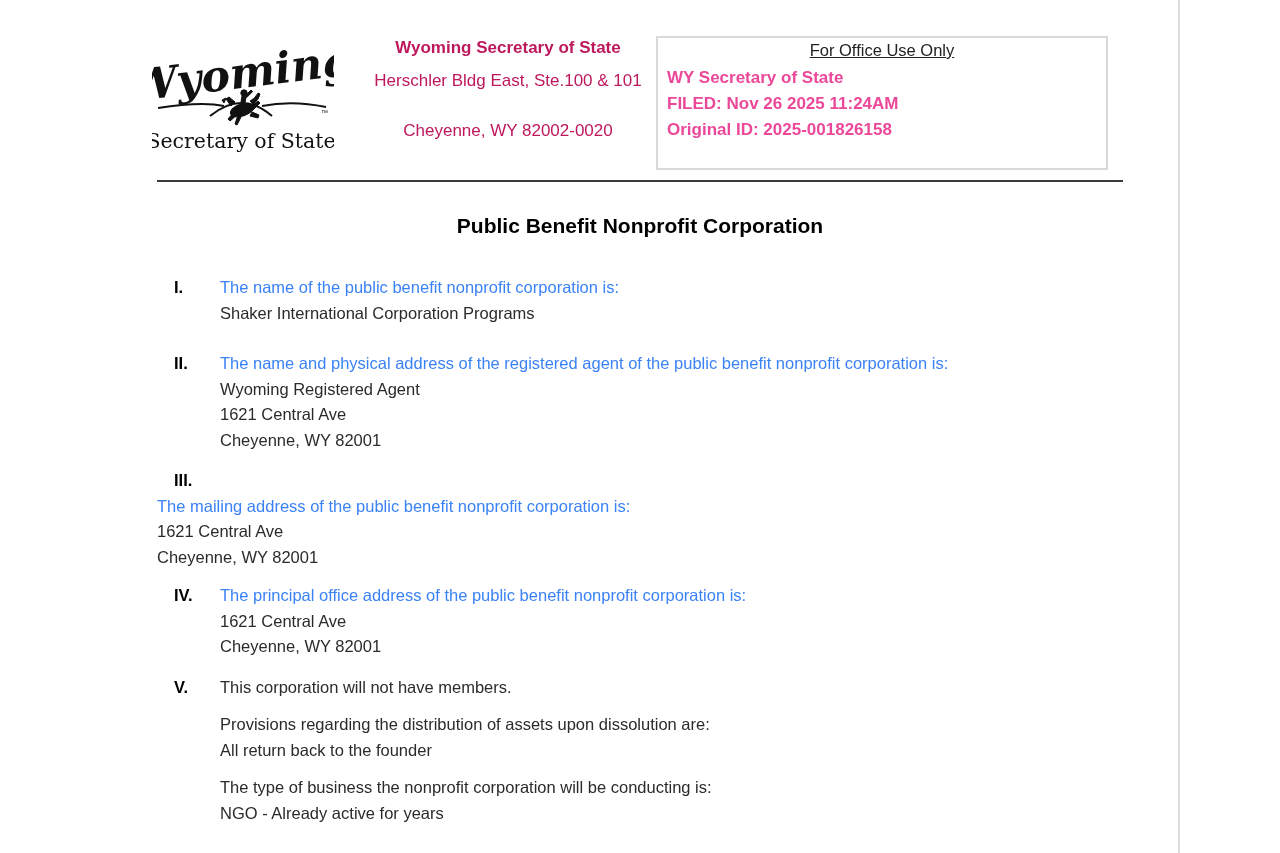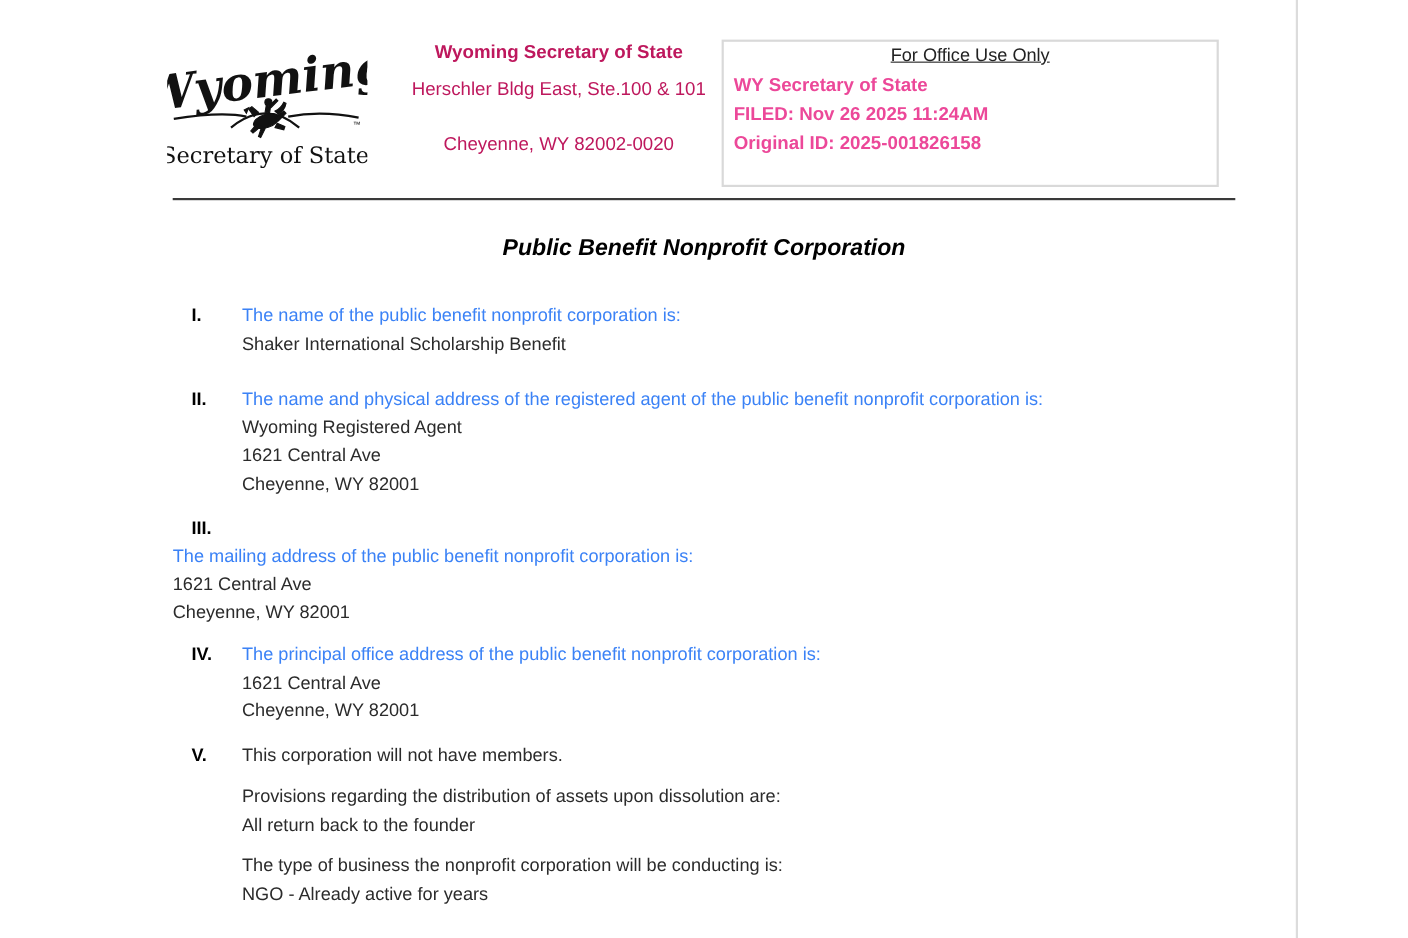--- a/index.html
+++ b/index.html
@@ -29,21 +29,21 @@
   .office-box .ob-title {
     text-align:center; text-decoration:underline; font-size:16.5px;
     color:#222; margin-bottom:5px;
   }
   .office-box .ob-line { font-weight:bold; font-size:17px; line-height:26px; color:#ec4899; }
   .rule { position:absolute; left:157px; top:180px; width:966px; height:2px; background:#3a3a3a; }
   
   .content { position:absolute; left:157px; top:182px; width:966px; }
   .doc-title {
     text-align:center; font-weight:bold; font-size:21px; line-height:40px;
-    color:#000; margin-top:24px;font-style:italic;
+    color:#000; margin-top:24px;
   }
   .sections { margin-top:29px; }
   .section { display:flex; font-size:16.5px; line-height:25.5px; }
   .sec-num { width:63px; padding-left:17px; font-weight:bold; color:#000; flex:none; }
   .sec-body { flex:1; }
   .sec-heading { font-weight:normal; color:#3b82f6; }
   .sec-line { color:#2b2b2b; }
   .m-i   { margin-bottom:25px; }
   .m-ii  { margin-bottom:15px; }
   .m-iii { margin-bottom:13px;flex-direction:column; }
@@ -115,21 +115,21 @@
   <div class="doc-title">
     <div>Public Benefit Nonprofit Corporation</div>
   </div>
 
   <div class="sections">
 
     <div class="section m-i">
       <div class="sec-num">I.</div>
       <div class="sec-body">
         <div class="sec-heading">The name of the public benefit nonprofit corporation is:</div>
-        <div class="sec-line">Shaker International Scholarship Benefit</div>
+        <div class="sec-line">Shaker International Corporation Programs</div>
       </div>
     </div>
 
     <div class="section m-ii">
       <div class="sec-num">II.</div>
       <div class="sec-body">
         <div class="sec-heading">The name and physical address of the registered agent of the public benefit nonprofit corporation is:</div>
         <div class="sec-line">Wyoming Registered Agent</div>
         <div class="sec-line">1621 Central Ave</div>
         <div class="sec-line">Cheyenne, WY 82001</div>

